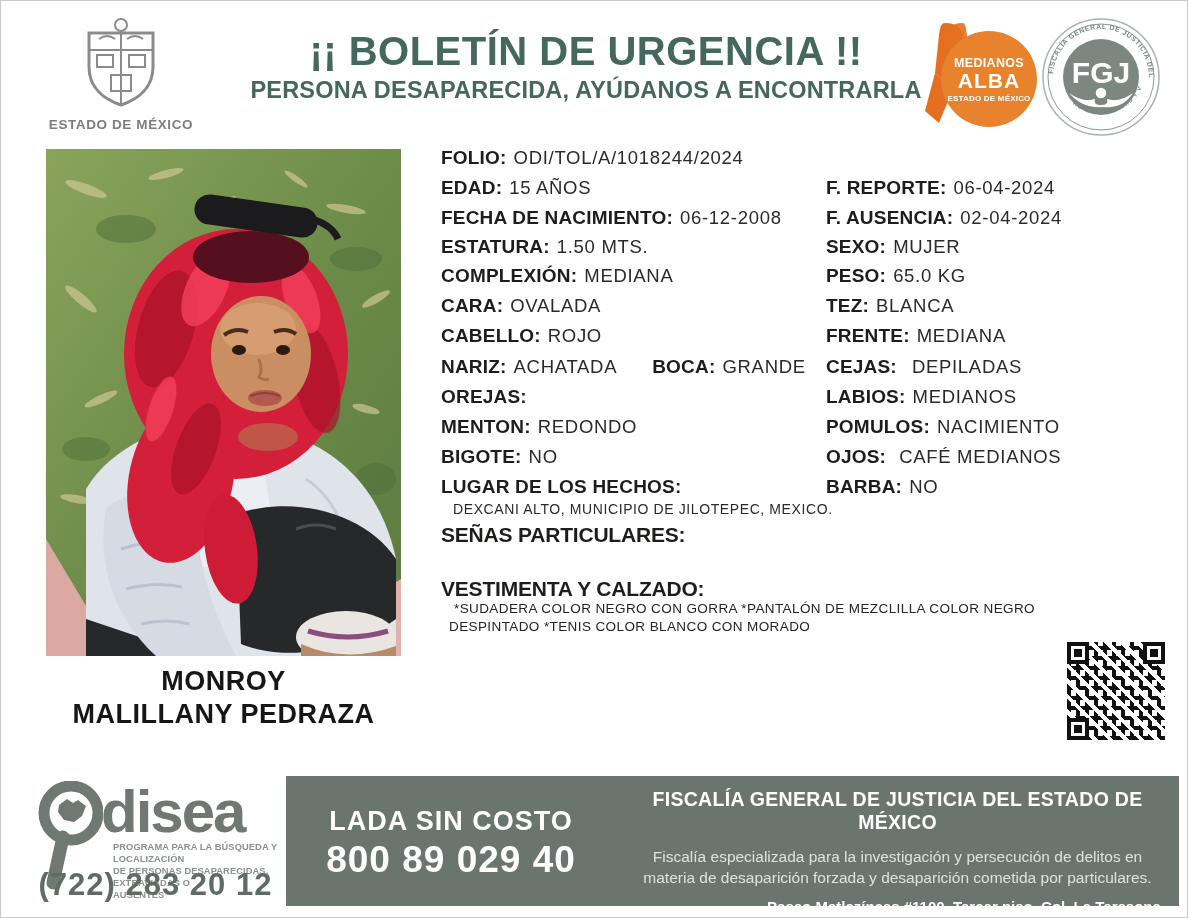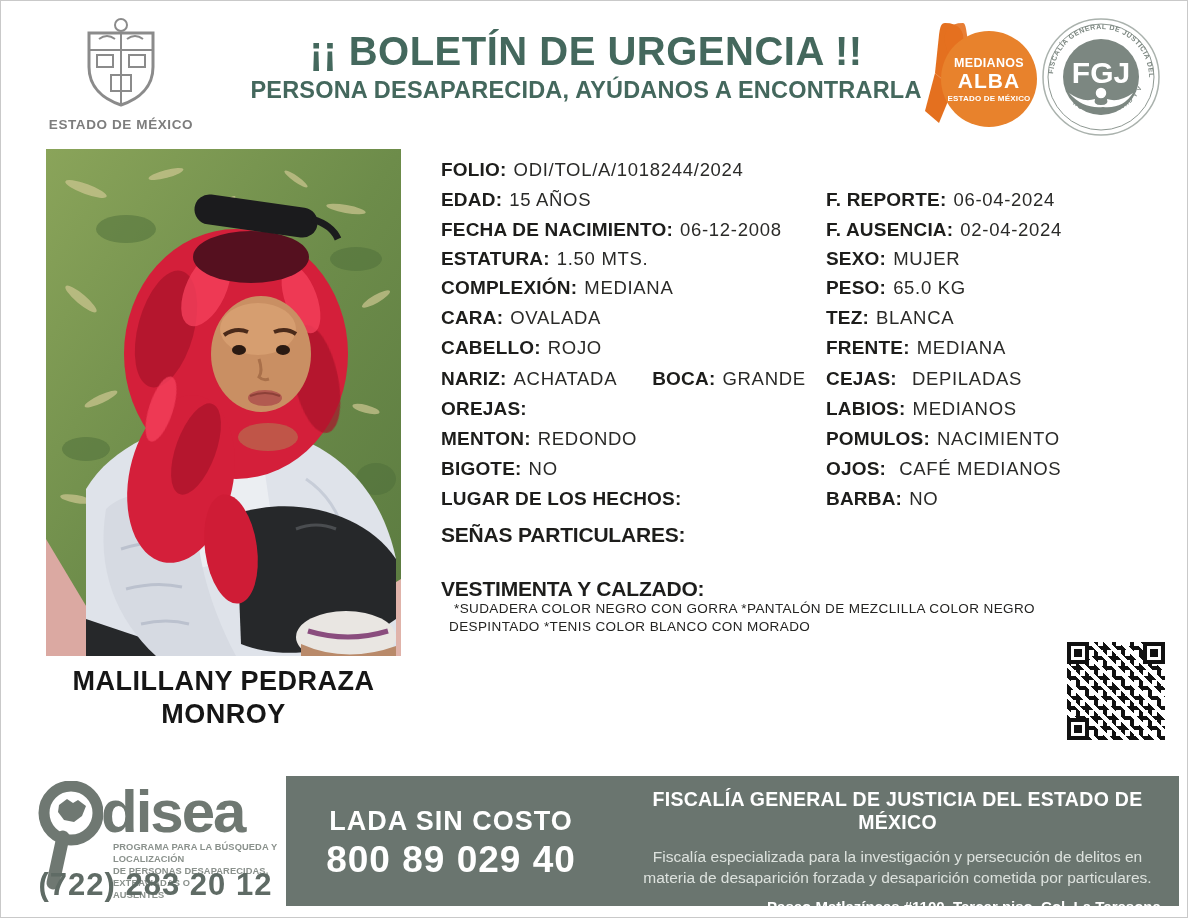--- a/index.html
+++ b/index.html
@@ -23,21 +23,21 @@
   .alba-l2{font-size:21px;font-weight:bold;letter-spacing:1px;line-height:1.0;}
   .alba-l3{font-size:8px;font-weight:bold;margin-top:3px;letter-spacing:0.2px;}
   .fgj-logo{position:absolute;left:1038px;top:14px;width:124px;height:126px;}
 
   
   .photo{position:absolute;left:45px;top:148px;width:355px;height:507px;overflow:hidden;background:#74914d;}
   .person-name{position:absolute;left:30px;top:664px;width:385px;text-align:center;
                font-size:27px;font-weight:bold;color:#161616;letter-spacing:0.5px;line-height:1.22;}
 
   
-  .frow{position:absolute;display:flex;align-items:baseline;gap:7px;white-space:nowrap;margin-top:12px;}
+  .frow{position:absolute;display:flex;align-items:baseline;gap:7px;white-space:nowrap;}
   .flabel{font-size:19px;font-weight:bold;color:#1d1d1b;letter-spacing:0.2px;}
   .fvalue{font-size:18.5px;color:#2a2a28;letter-spacing:0.7px;}
   .col-l{left:440px;}
   .col-r{left:825px;}
   .subline{position:absolute;left:452px;font-size:14px;color:#2a2a28;letter-spacing:0.6px;white-space:nowrap;}
   .sec-head{position:absolute;left:440px;font-size:21px;font-weight:bold;color:#1d1d1b;letter-spacing:-0.2px;}
   .sec-text{position:absolute;font-size:13.5px;color:#242422;letter-spacing:0.4px;white-space:nowrap;}
 
   
   .qr{position:absolute;left:1061px;top:636px;width:108px;height:108px;background:#fff;padding:5px;}
@@ -209,22 +209,22 @@
       <ellipse cx="193" cy="201" rx="7" ry="5" fill="#2a1a12"></ellipse>
       <ellipse cx="237" cy="201" rx="7" ry="5" fill="#2a1a12"></ellipse>
       <path d="M213 210 q4 12 0 18 q4 4 10 2" stroke="#a9704a" stroke-width="3" fill="none"></path>
       <ellipse cx="219" cy="249" rx="17" ry="8" fill="#b25a50"></ellipse>
       <path d="M204 247 q15 -6 30 0" stroke="#8d4038" stroke-width="2" fill="none"></path>
       <ellipse cx="222" cy="288" rx="30" ry="14" fill="#b27a52" opacity="0.6"></ellipse>
     </svg>
   </div>
 
   <div class="person-name">
+    <div>MONROY</div>
     <div>MALILLANY PEDRAZA</div>
-    <div>MONROY</div>
   </div>
 
   <div class="frow col-l" style="top:146px">
     <span class="flabel">FOLIO:</span>
     <span class="fvalue">ODI/TOL/A/1018244/2024</span>
   </div>
 
   <div class="frow col-l" style="top:176px">
     <span class="flabel">EDAD:</span>
     <span class="fvalue">15 AÑOS</span>
@@ -263,20 +263,21 @@
     <span class="flabel">MENTON:</span>
     <span class="fvalue">REDONDO</span>
   </div>
   <div class="frow col-l" style="top:445px">
     <span class="flabel">BIGOTE:</span>
     <span class="fvalue">NO</span>
   </div>
   <div class="frow col-l" style="top:475px">
     <span class="flabel">LUGAR DE LOS HECHOS:</span>
   </div>
+  <div class="subline" style="top:500px">DEXCANI ALTO, MUNICIPIO DE JILOTEPEC, MEXICO.</div>
 
   <div class="frow col-r" style="top:176px">
     <span class="flabel">F. REPORTE:</span>
     <span class="fvalue">06-04-2024</span>
   </div>
   <div class="frow col-r" style="top:206px">
     <span class="flabel">F. AUSENCIA:</span>
     <span class="fvalue">02-04-2024</span>
   </div>
   <div class="frow col-r" style="top:235px">

